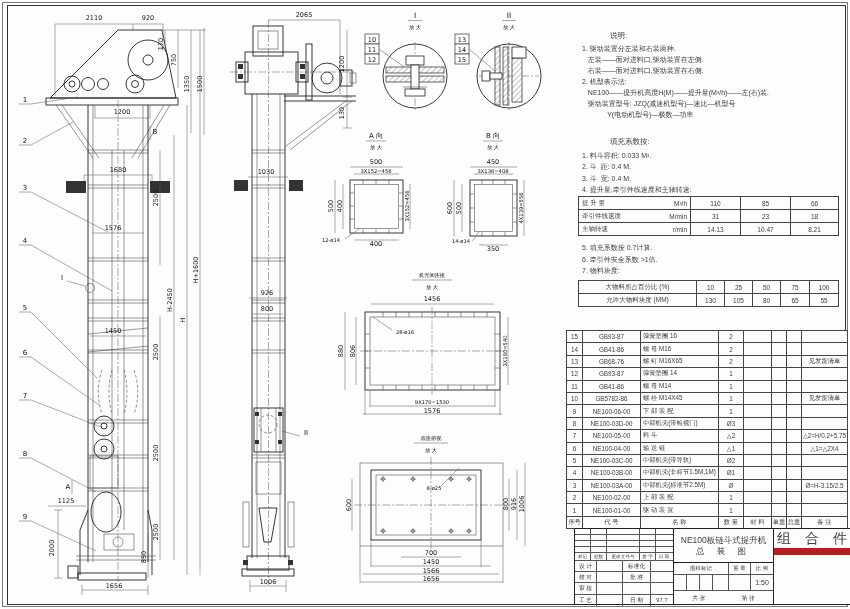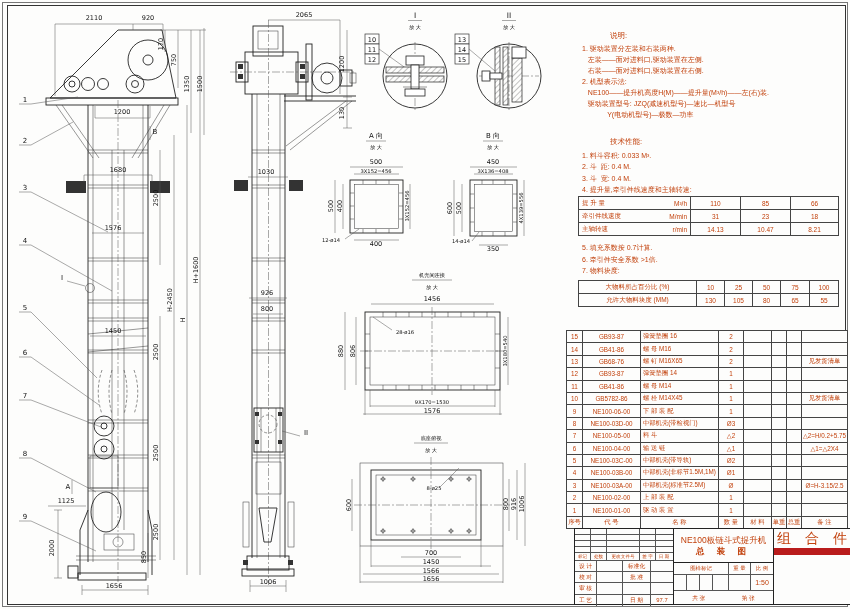--- a/index.html
+++ b/index.html
@@ -1,17 +1,17 @@
 <!DOCTYPE html>
 <html><head>
 <meta charset="utf-8">
 <style>
   html,body{margin:0;padding:0;background:#e8e8e8;}
   .sheet{position:relative;width:850px;height:609px;background:#fdfdfc;overflow:hidden;
-         font-family:"Liberation Sans","DejaVu Sans",sans-serif;color:#c2410c;}
+         font-family:"Liberation Sans","DejaVu Sans",sans-serif;color:#404040;}
   .frame-outer{position:absolute;left:2px;top:2px;right:2px;bottom:2px;border:1px solid #777;}
   .frame-inner{position:absolute;left:7px;top:5px;right:4px;bottom:4px;border:1px solid #333;}
   svg text{font-family:"DejaVu Sans","Liberation Sans",sans-serif;fill:#111;}
   .dt{font-size:6.5px;text-anchor:middle;}
   .dts{font-size:5.2px;text-anchor:middle;}
   .dtt{font-size:7px;text-anchor:middle;}
   .dtb{font-size:7.5px;text-anchor:middle;}
   .ln{stroke:#222;stroke-width:0.9;fill:none;}
   .lt{stroke:#333;stroke-width:0.5;fill:none;}
   .cl{stroke:#555;stroke-width:0.5;fill:none;stroke-dasharray:8 2 2 2;}
@@ -48,21 +48,21 @@
   .chg-row span{border-right:0.5px solid #555;height:100%;}
   .cw1{width:16px;}.cw2{width:16px;}.cw3{width:33px;}.cw4{width:16px;}.cw5{width:16px;border-right:none!important;}
   .chg-head{display:flex;height:8px;border-bottom:0.5px solid #555;align-items:center;font-size:4.6px;}
   .chg-head span{border-right:0.5px solid #555;height:100%;display:flex;align-items:center;justify-content:center;overflow:hidden;white-space:nowrap;}
   .sig-row{display:flex;height:11.2px;border-bottom:0.5px solid #555;align-items:stretch;font-size:5.8px;}
   .sig-row span{border-right:0.5px solid #555;display:flex;align-items:center;justify-content:center;overflow:hidden;white-space:nowrap;}
   .sa{width:22px;}.sb{width:26px;}.sc{width:28px;}.sd{width:22px;border-right:none!important;}
   .tb-mid{position:absolute;left:99px;top:0;width:100px;height:100%;border-right:1px solid #222;}
   .tb-title{height:34px;border-bottom:1px solid #222;display:flex;flex-direction:column;
             align-items:center;justify-content:center;font-size:8.5px;line-height:11px;white-space:nowrap;}
-  .tb-title .t2{letter-spacing:5px;font-weight:bold;}
+  .tb-title .t2{letter-spacing:5px;}
   .mark-head{display:flex;height:12px;border-bottom:0.5px solid #555;font-size:5.4px;}
   .mark-head span{display:flex;align-items:center;justify-content:center;border-right:0.5px solid #555;}
   .mh1{width:55px;}.mh2{width:22px;}.mh3{width:22px;border-right:none!important;}
   .mark-val{display:flex;height:16px;border-bottom:0.5px solid #555;}
   .mark-val .boxes{width:55px;display:flex;border-right:0.5px solid #555;}
   .mark-val .boxes i{display:block;width:13px;height:100%;border-right:0.5px solid #555;}
   .mark-val .wv{width:22px;border-right:0.5px solid #555;}
   .mark-val .sv{width:22px;display:flex;align-items:center;justify-content:center;font-size:7px;}
   .sheet-row{display:flex;height:14px;font-size:5.8px;}
   .sheet-row span{flex:1;display:flex;align-items:center;justify-content:center;}
@@ -352,21 +352,21 @@
           <div class="nline">   左装——面对进料口,驱动装置在左侧.</div>
           <div class="nline">   右装——面对进料口,驱动装置在右侧.</div>
           <div class="nline">2. 机型表示法:</div>
           <div class="nline">   NE100——提升机高度H(M)——提升量(M³/h)——左(右)装.</div>
           <div class="nline">   驱动装置型号: JZQ(减速机型号)—速比—机型号</div>
           <div class="nline">             Y(电动机型号)—极数—功率</div>
         </div>
     </div>
 
     <div class="tech">
-      <div class="ntitle">技术性能:</div>
+      <div class="ntitle">填充系数按:</div>
       <div>
 
       <div class="nline">1. 料斗容积: 0.033 M³.</div>
           <div class="nline">2. 斗  距: 0.4 M.</div>
           <div class="nline">3. 斗  宽: 0.4 M.</div>
           <div class="nline">4. 提升量,牵引件线速度和主轴转速:</div>
         </div>
     </div>
 
     <table class="ttbl speed">

